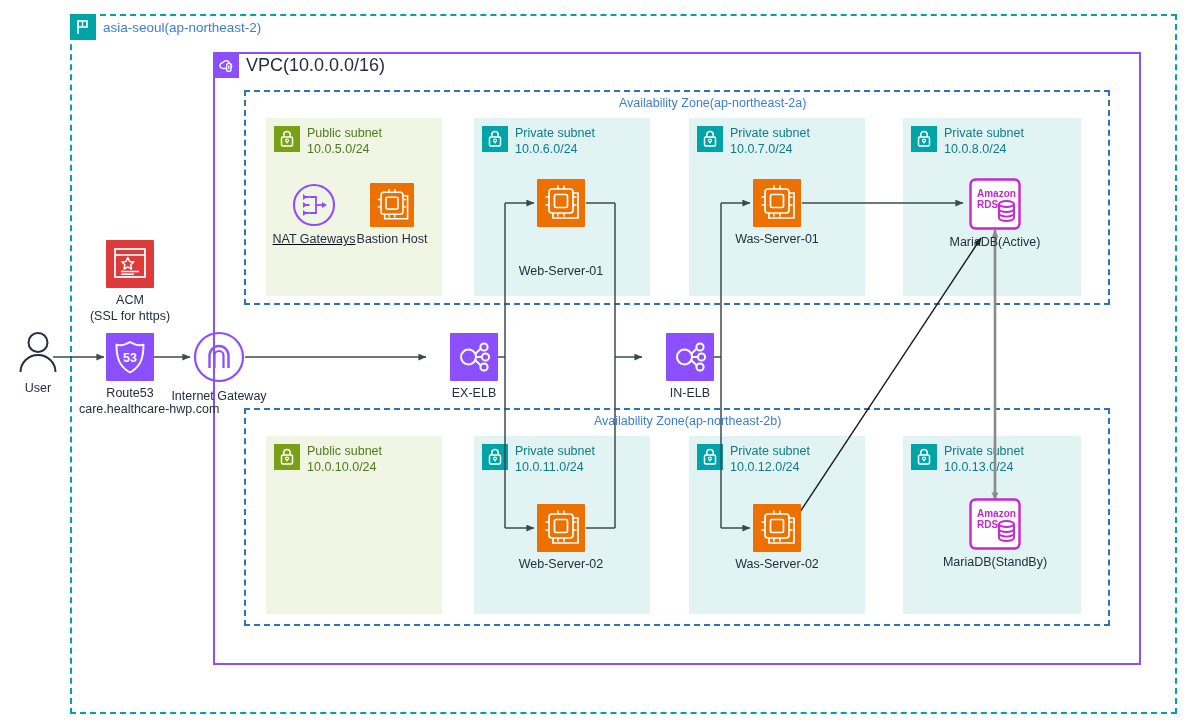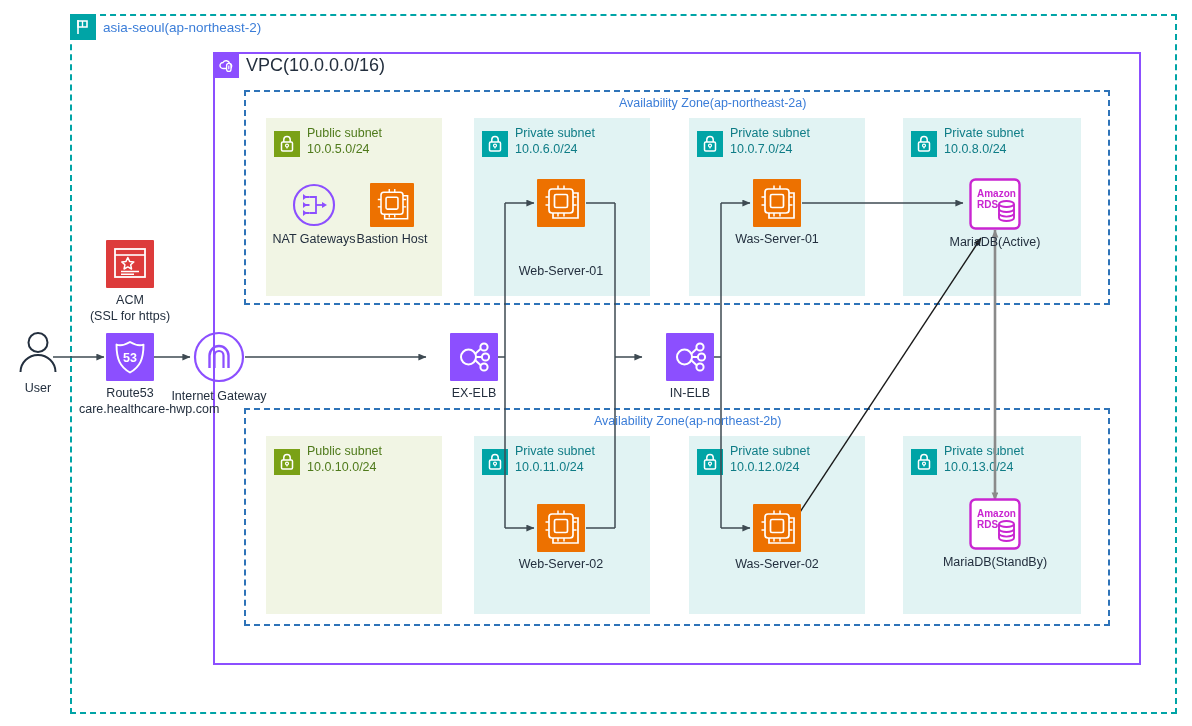--- a/index.html
+++ b/index.html
@@ -36,21 +36,21 @@
   #vpc-tag .tag-txt{color:#232F3E;font-size:18px;}
 
   .az-label{position:absolute;font-size:12.5px;color:#3B7DD8;white-space:nowrap;}
   #az-a-label{left:591px;top:96px;margin-left:28px;}
   #az-b-label{left:594px;top:414px;}
 
   
   .subnet{position:absolute;box-sizing:border-box;}
   .subnet.public{background:#F1F5E4;}
   .subnet.private{background:#E1F3F3;}
-  .subnet-hd{position:absolute;left:8px;top:8px;display:flex;gap:7px;align-items:flex-end;}
+  .subnet-hd{position:absolute;left:8px;top:8px;display:flex;gap:7px;align-items:flex-start;}
   .lock{width:26px;height:26px;flex:0 0 auto;display:block;}
   .subnet-txt{font-size:12.5px;line-height:1.25;white-space:nowrap;}
   .subnet.public .subnet-txt{color:#4F7A1B;}
   .subnet.private .subnet-txt{color:#0E7C86;}
 
   
   .node{position:absolute;display:flex;flex-direction:column;align-items:center;}
   .node .ico{display:block;}
   .node .cap{margin-top:5px;font-size:12.5px;color:#232F3E;text-align:center;line-height:1.25;white-space:nowrap;}
 
@@ -281,21 +281,21 @@
     <svg class="ico" width="54" height="54" viewBox="0 0 54 54">
       <circle cx="27" cy="27" r="24" fill="none" stroke="#8C4FFF" stroke-width="2.2"></circle>
       <path d="M17.5 38 V25.5 a9.5 9.5 0 0 1 19 0 V38" fill="none" stroke="#8C4FFF" stroke-width="2.4"></path>
       <path d="M22.5 38 V25.5 a4.5 4.5 0 0 1 9 0 V38" fill="none" stroke="#8C4FFF" stroke-width="2.2"></path>
     </svg>
     <span class="cap">Internet Gateway</span>
   </div>
 
   <div class="plain-text" style="left:79px;top:402px;">care.healthcare-hwp.com</div>
 
-  <div class="node" style="left:283px;top:183px;width:62px;">
+  <div class="node" style="left:283px;top:183px;width:62px;text-decoration:underline;">
     <svg class="ico" width="44" height="44" viewBox="0 0 44 44">
       <circle cx="22" cy="22" r="20" fill="none" stroke="#8C4FFF" stroke-width="2.1"></circle>
       <path d="M12 14 L17.5 14 M12 22 L17.5 22 M12 30 L17.5 30" stroke="#8C4FFF" stroke-width="1.8"></path>
       <path d="M11 14 l0 -3 l4 3 l-4 3 z" fill="#8C4FFF"></path>
       <path d="M11 19.5 l0 -3 l4 3 l-4 3 z" fill="#8C4FFF" transform="translate(0,2.5)"></path>
       <path d="M11 27.5 l0 -3 l4 3 l-4 3 z" fill="#8C4FFF" transform="translate(0,2.5)"></path>
       <path d="M17.5 14 L24 14 L24 30 L17.5 30" fill="none" stroke="#8C4FFF" stroke-width="1.8"></path>
       <path d="M24 22 L31 22" stroke="#8C4FFF" stroke-width="1.8"></path>
       <path d="M30 19 l5 3 l-5 3 z" fill="#8C4FFF"></path>
     </svg>

